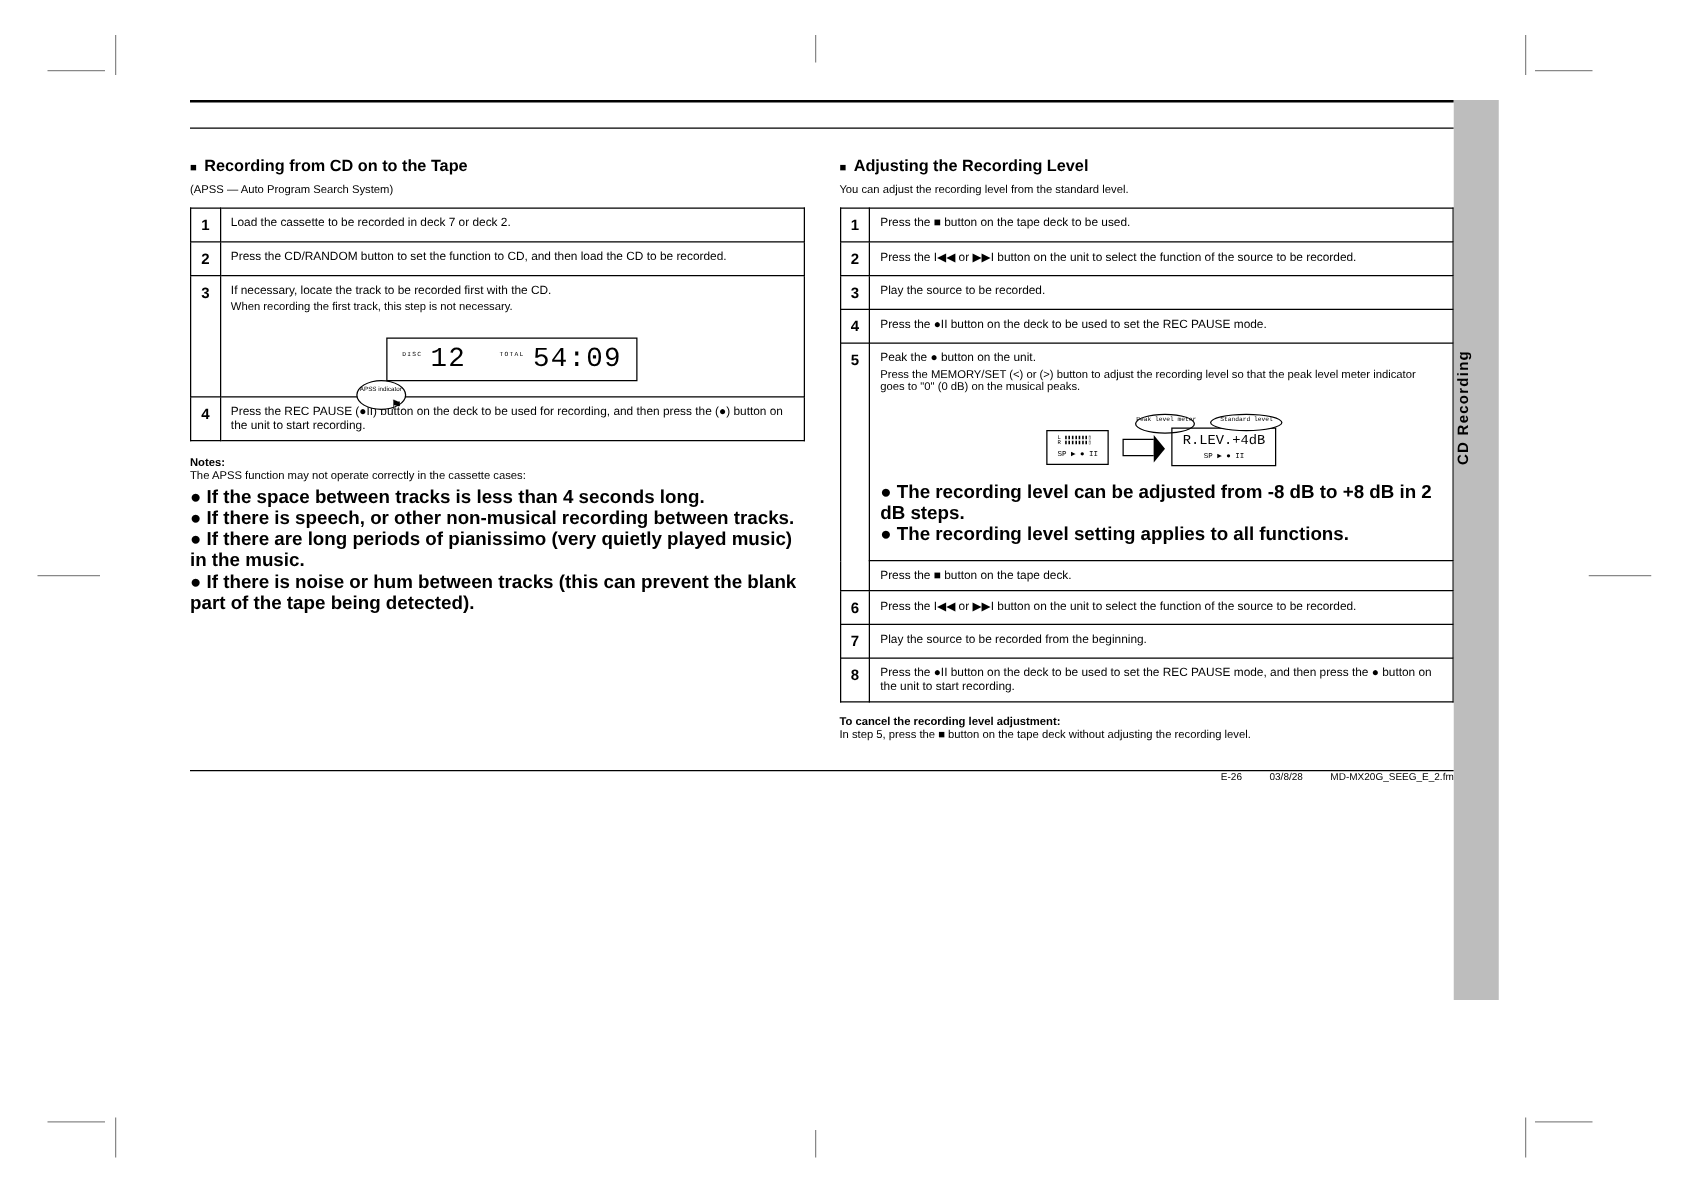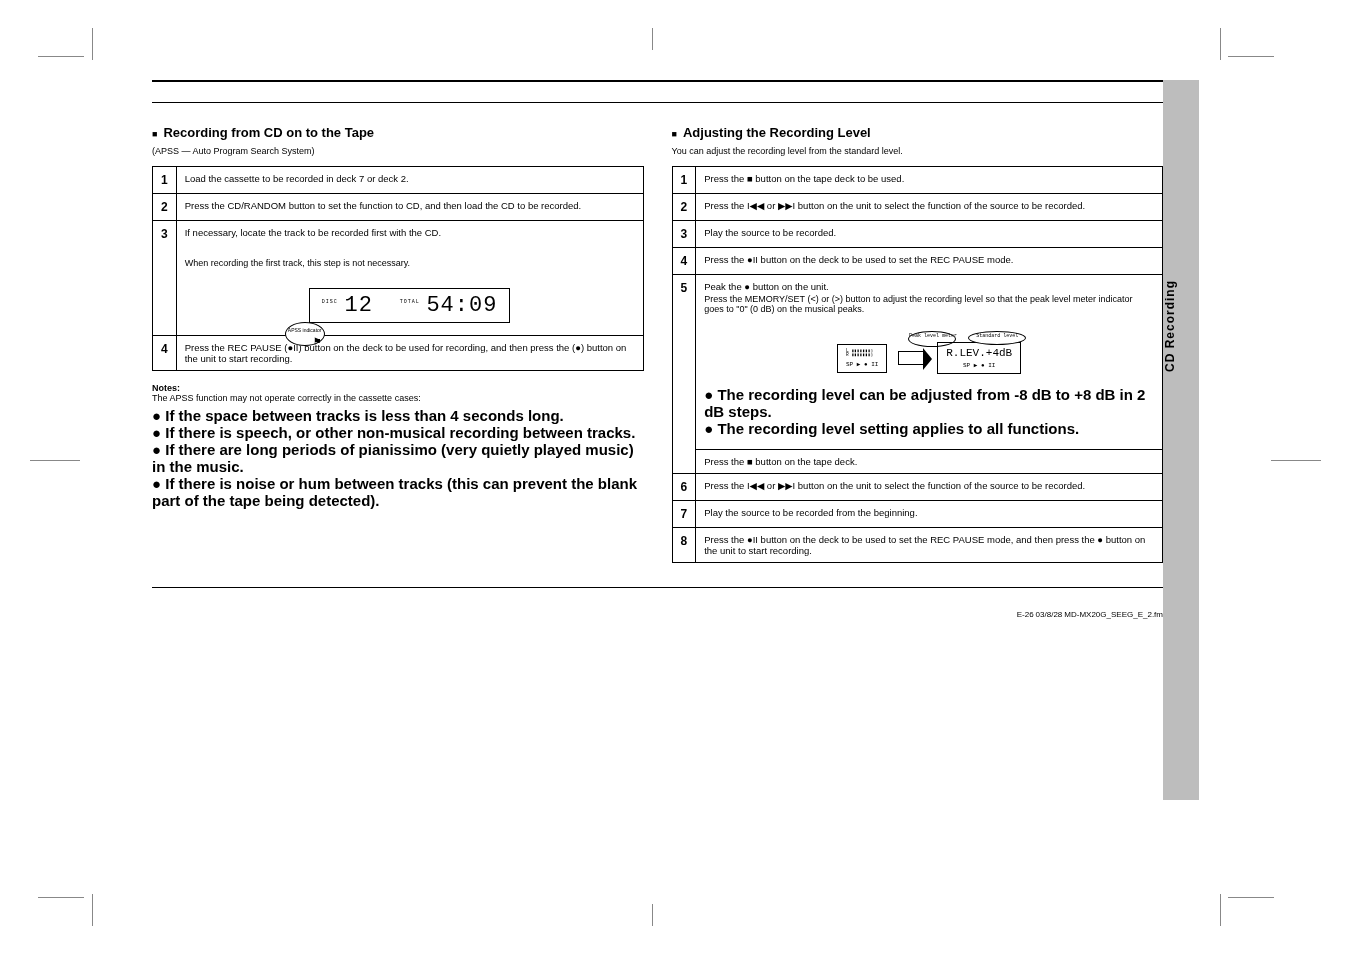--- a/index.html
+++ b/index.html
@@ -98,21 +98,21 @@
   }
   .lcd-mini {
     display:inline-block; border:1px solid #000; padding:4px 8px; font-family:Liberation Mono, monospace;
     font-size:11px; vertical-align: middle; position: relative;
   }
   .lcd-tape { font-size: 4.5px; line-height: 1.0; text-align: left; }
   .lcd-tape-icons { font-size: 6px; margin-top: 2px; }
   .bubble2 { position:absolute; border:1px solid #000; border-radius:50%; width:48px; height:16px; font-size:5px; text-align:center; top:-14px; left:70px; background:#fff; padding-top:1px;}
   .bubble3 { position:absolute; border:1px solid #000; border-radius:50%; width:58px; height:14px; font-size:5px; text-align:center; top:-12px; right:-6px; background:#fff; padding-top:1px;}
   .bottom-bar { border-top: 1px solid #000; margin-top: 24px; }
-  .ref { font-size: 8px; margin-top: 22px; display: flex; justify-content: flex-end; gap: 2px; }
+  .ref { font-size: 8px; margin-top: 0; display: flex; justify-content: flex-end; gap: 22px; }
 </style>
 </head>
 <body>
 
 <div class="crop-tl-v"></div>
 <div class="crop-tl-h-1"></div>
 <div class="crop-tr-v"></div>
 <div class="crop-tr-h-1"></div>
 <div class="crop-tc"></div>
 <div class="crop-bl-v"></div>
@@ -147,21 +147,21 @@
           <td>Load the cassette to be recorded in deck 7 or deck 2.</td>
         </tr>
         <tr>
           <td class="num">2</td>
           <td>Press the CD/RANDOM button to set the function to CD, and then load the CD to be recorded.</td>
         </tr>
         <tr>
           <td class="num">3</td>
           <td>
             <div>If necessary, locate the track to be recorded first with the CD.</div>
-            <div class="sub" style="margin-top:20px">When recording the first track, this step is not necessary.</div>
+            <div class="sub" style="margin-top:2px">When recording the first track, this step is not necessary.</div>
             <div class="lcd-wrap">
               <div class="bubble flag1">APSS indicator</div>
               <span class="flagmark">⚑</span>
               <div class="lcd">
                 <span class="disp-tiny">DISC</span>
                 <span class="disp-big">12</span>
                 &nbsp;&nbsp;
                 <span class="disp-tiny">TOTAL</span>
                 <span class="disp-big">54:09</span>
               </div>
@@ -255,20 +255,24 @@
           <td class="num">7</td>
           <td>Play the source to be recorded from the beginning.</td>
         </tr>
         <tr>
           <td class="num">8</td>
           <td>Press the ●II button on the deck to be used to set the REC PAUSE mode, and then press the ● button on the unit to start recording.</td>
         </tr>
       </tbody>
         </table>
 
+      <div class="tocancel">
+        <b>To cancel the recording level adjustment:</b><br>
+        <span>In step 5, press the ■ button on the tape deck without adjusting the recording level.</span>
+      </div>
     </div>
   </div>
 
   <div class="bottom-bar"></div>
   <div class="ref">
     <span>E-26</span>
     <span>03/8/28</span>
     <span>MD-MX20G_SEEG_E_2.fm</span>
   </div>
 </div>

